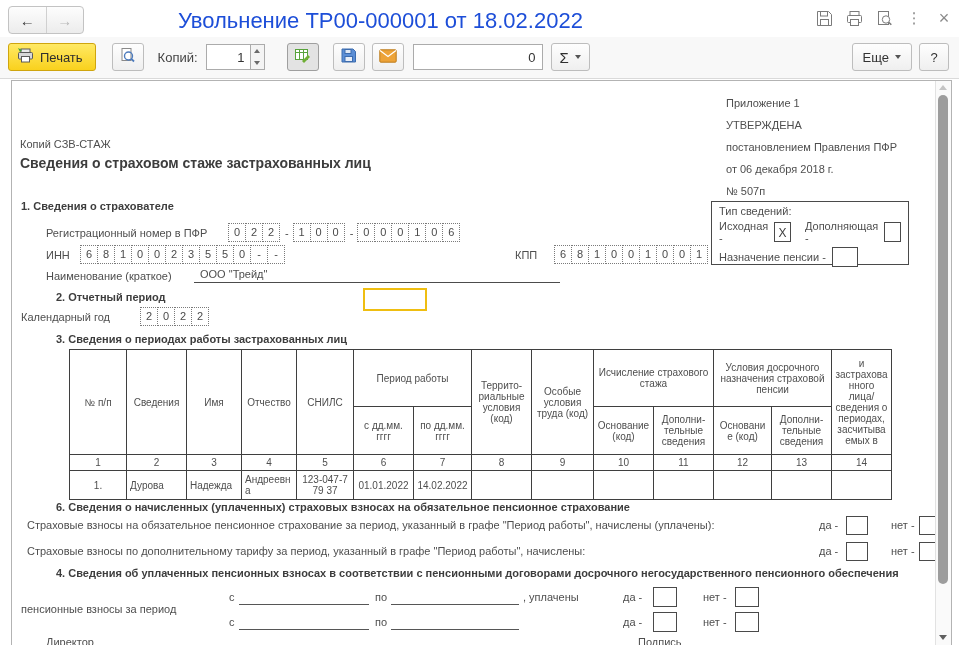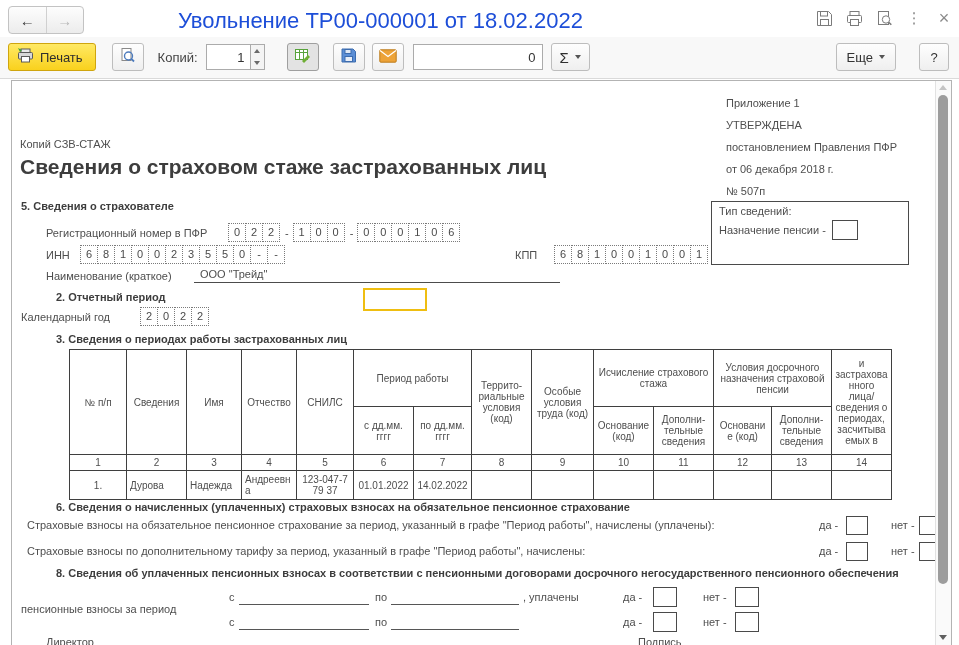--- a/index.html
+++ b/index.html
@@ -30,30 +30,30 @@
   .copies-wrap{display:flex;align-items:stretch;height:26px;}
   .copies-input{width:44px;height:26px;border:1px solid #ababab;border-right:none;box-sizing:border-box;text-align:right;padding:0 5px;font-size:13px;color:#333;font-family:"Liberation Sans",sans-serif;}
   .spin{width:15px;display:flex;flex-direction:column;border:1px solid #ababab;box-sizing:border-box;background:#f4f4f4;}
   .spin span{flex:1;display:flex;align-items:center;justify-content:center;cursor:pointer;}
   .spin .up::before{content:"";border-left:3px solid transparent;border-right:3px solid transparent;border-bottom:4px solid #6a6a6a;}
   .spin .dn::before{content:"";border-left:3px solid transparent;border-right:3px solid transparent;border-top:4px solid #6a6a6a;}
   .gap{display:inline-block;}
   .counter-input{width:130px;height:26px;border:1px solid #ababab;box-sizing:border-box;text-align:right;padding:0 6px;font-size:13px;color:#333;font-family:"Liberation Sans",sans-serif;}
   .sigma-btn{height:28px;padding:0 8px;margin-left:8px;font-size:15px;color:#2f2f2f;gap:6px;}
   .caret{display:inline-block;width:0;height:0;border-left:3.5px solid transparent;border-right:3.5px solid transparent;border-top:4px solid #555;}
-  .tb-right{position:absolute;right:10px;top:6px;display:flex;align-items:center;gap:23px;}
+  .tb-right{position:absolute;right:10px;top:6px;display:flex;align-items:center;gap:7px;}
   .more-btn{height:28px;padding:0 10px;font-size:13px;color:#333;gap:6px;}
   .help-btn{width:30px;height:28px;font-size:13px;color:#333;}
 
   
   .sheet{position:absolute;left:11px;top:80px;width:941px;height:565px;background:#fff;border:1px solid #b3b3b3;border-bottom:none;box-sizing:border-box;overflow:hidden;font-size:11px;color:#4e4e4e;}
   .abs{position:absolute;white-space:nowrap;}
   .bold{font-weight:bold;color:#3d3d3d;}
   .approval{position:absolute;left:714px;top:11px;line-height:22px;}
-  .doc-title{font-size:21px;}
+  .doc-title{font-size:14px;}
 
   .tipbox{position:absolute;left:699px;top:120px;width:198px;height:64px;border:1px solid #4a4a4a;box-sizing:border-box;padding:3px 7px;}
   .tiprow{display:flex;align-items:center;margin-top:3px;}
   .cbx{display:inline-block;width:26px;height:20px;border:1px solid #4a4a4a;background:#fff;text-align:center;font-size:12px;line-height:20px;color:#3d3d3d;box-sizing:border-box;}
 
   .fieldrow{position:absolute;display:flex;align-items:center;}
   .flabel{display:inline-block;}
   .boxes{display:inline-flex;}
   .dbox{width:16px;height:17px;border:1px dotted #7a7a7a;margin-left:-1px;text-align:center;font-size:11px;line-height:17px;color:#4a4a4a;background:#fff;box-sizing:content-box;}
   .dash{padding:0 5px;color:#4a4a4a;}
@@ -203,24 +203,30 @@
         <div>Приложение 1</div>
         <div>УТВЕРЖДЕНА</div>
         <div>постановлением Правления ПФР</div>
         <div>от 06 декабря 2018 г.</div>
         <div>№ 507п</div>
       </div>
 
     <div class="abs" style="left:8px;top:57px">Копий СЗВ-СТАЖ</div>
     <div class="abs bold doc-title" style="left:8px;top:74px">Сведения о страховом стаже застрахованных лиц</div>
 
-    <div class="abs bold" style="left:9px;top:119px">5. Сведения о страхователе</div>
+    <div class="abs bold" style="left:9px;top:119px">1. Сведения о страхователе</div>
 
     <div class="tipbox">
       <div>Тип сведений:</div>
+      <div class="tiprow">
+        <span>Исходная -</span>
+        <span class="cbx" style="margin-left:6px">X</span>
+        <span style="margin-left:14px">Дополняющая -</span>
+        <span class="cbx" style="margin-left:6px"></span>
+      </div>
       <div class="tiprow">
         <span>Назначение пенсии -</span>
         <span class="cbx" style="margin-left:6px"></span>
       </div>
     </div>
 
     <div class="fieldrow" style="left:34px;top:142px">
       <span class="flabel" style="width:183px">Регистрационный номер в ПФР</span>
       <span class="boxes">
           <span class="dbox">0</span>
@@ -378,21 +384,21 @@
       <span class="ck" style="left:907px;top:0;width:22px;height:19px"></span>
     </div>
     <div class="row4" style="top:461px">
       <span class="txt">Страховые взносы по дополнительному тарифу за период, указанный в графе "Период работы", начислены:</span>
       <span class="abs" style="left:807px;top:3px">да -</span>
       <span class="ck" style="left:834px;top:0;width:22px;height:19px"></span>
       <span class="abs" style="left:879px;top:3px">нет -</span>
       <span class="ck" style="left:907px;top:0;width:22px;height:19px"></span>
     </div>
 
-    <div class="abs bold" style="left:44px;top:486px">8. Сведения об уплаченных пенсионных взносах в соответствии с пенсионными договорами досрочного негосударственного пенсионного обеспечения</div>
+    <div class="abs bold" style="left:44px;top:486px">4. Сведения об уплаченных пенсионных взносах в соответствии с пенсионными договорами досрочного негосударственного пенсионного обеспечения</div>
 
     <div class="row4" style="top:506px;height:22px">
       <span class="abs" style="left:9px;top:16px">пенсионные взносы за период</span>
       <span class="abs" style="left:217px;top:4px">с</span>
       <span class="uline" style="left:227px;top:0;width:130px;height:17px"></span>
       <span class="abs" style="left:363px;top:4px">по</span>
       <span class="uline" style="left:379px;top:0;width:128px;height:17px"></span>
       <span class="abs" style="left:511px;top:4px">, уплачены</span>
       <span class="abs" style="left:611px;top:4px">да -</span>
       <span class="ck" style="left:641px;top:0;width:24px;height:20px"></span>

